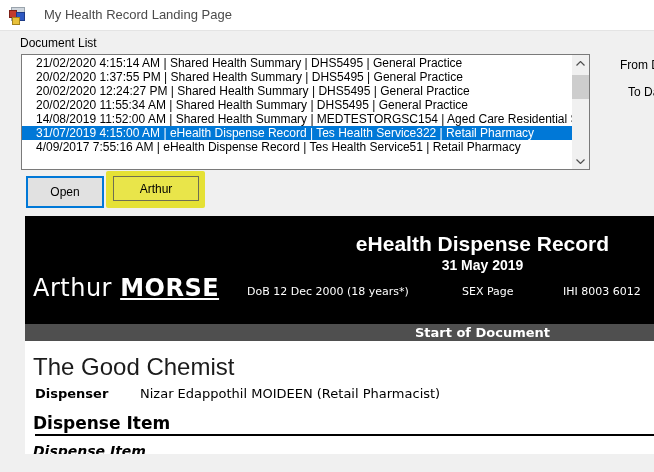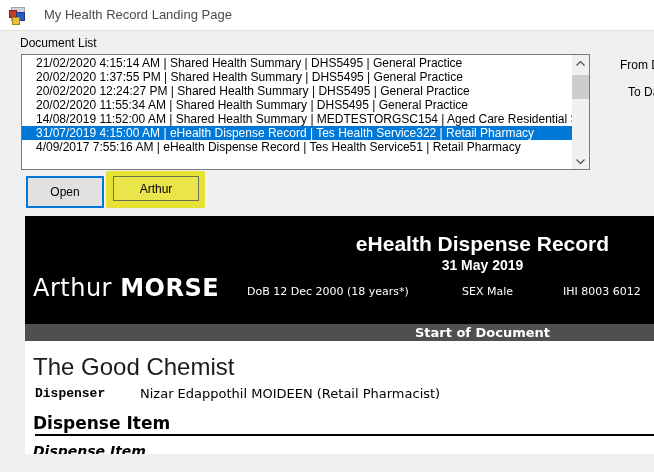--- a/index.html
+++ b/index.html
@@ -73,34 +73,34 @@
     font-size:21px; font-weight:bold; font-family:"Liberation Sans", sans-serif;
   }
   .doc-date{
     position:absolute; top:41px; left:0; width:915px; text-align:center;
     font-size:14px; font-weight:bold; font-family:"Liberation Sans", sans-serif;
   }
   .patient-name{
     position:absolute; left:8px; top:58px; font-size:24px; letter-spacing:.5px;
     font-family:"DejaVu Sans", sans-serif; white-space:nowrap;
   }
-  .patient-name .family{font-weight:bold;}
+  .patient-name .family{font-weight:bold;text-decoration:underline;}
   .pt-detail{position:absolute; top:69px; font-size:11px; font-family:"DejaVu Sans", sans-serif; white-space:nowrap;}
   .pt-dob{left:222px;} .pt-sex{left:437px;} .pt-ihi{left:538px;}
   .start-banner{
     height:17px; background:#4f4f4f; color:#ffffff; text-align:center;
     font-size:13px; line-height:17px; font-weight:bold; font-family:"DejaVu Sans", sans-serif;
   }
   .doc-body{padding:0 0 0 8px; background:#ffffff;}
   .org-name{
     margin:12px 0 0 0; font-size:24px; color:#1b1b1b;
     font-family:"Liberation Sans", sans-serif; font-weight:normal;
   }
   .dispenser-row{margin-top:5px; padding-left:2px; display:flex; font-size:13px; font-family:"DejaVu Sans", sans-serif;}
-  .dispenser-label{font-weight:bold; width:105px; flex:0 0 105px;font-family:Liberation Mono, monospace;}
+  .dispenser-label{font-weight:bold; width:105px; flex:0 0 105px;}
   .section-heading{
     margin:13px 0 0 0; font-size:17px; font-weight:bold; line-height:18px;
     font-family:"DejaVu Sans", sans-serif;
   }
   .section-rule{margin-left:2px; margin-top:2px; height:0; border-top:2px solid #000; width:905px;}
   .subsection-heading{
     margin:7px 0 0 0; font-size:14px; font-weight:bold; font-style:italic; line-height:17px;
     font-family:"DejaVu Sans", sans-serif;
   }
 </style>
@@ -158,21 +158,21 @@
     <div class="viewer-inner">
 
       <div class="doc-header">
         <div class="doc-title">eHealth Dispense Record</div>
         <div class="doc-date">31 May 2019</div>
         <div class="patient-name">
           <span class="given">Arthur</span>
           <span class="family">MORSE</span>
         </div>
         <div class="pt-detail pt-dob">DoB 12 Dec 2000 (18 years*)</div>
-        <div class="pt-detail pt-sex">SEX Male</div>
+        <div class="pt-detail pt-sex">SEX Page</div>
         <div class="pt-detail pt-ihi">IHI 8003 6012</div>
       </div>
 
       <div class="start-banner">Start of Document</div>
 
       <div class="doc-body">
         <div class="org-name">The Good Chemist</div>
         <div class="dispenser-row">
           <span class="dispenser-label">Dispenser</span>
           <span class="dispenser-value">Nizar Edappothil MOIDEEN (Retail Pharmacist)</span>

